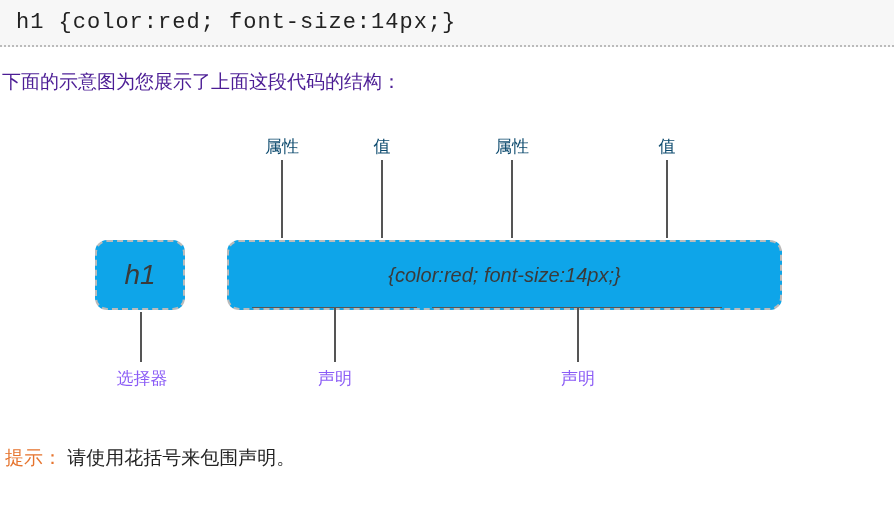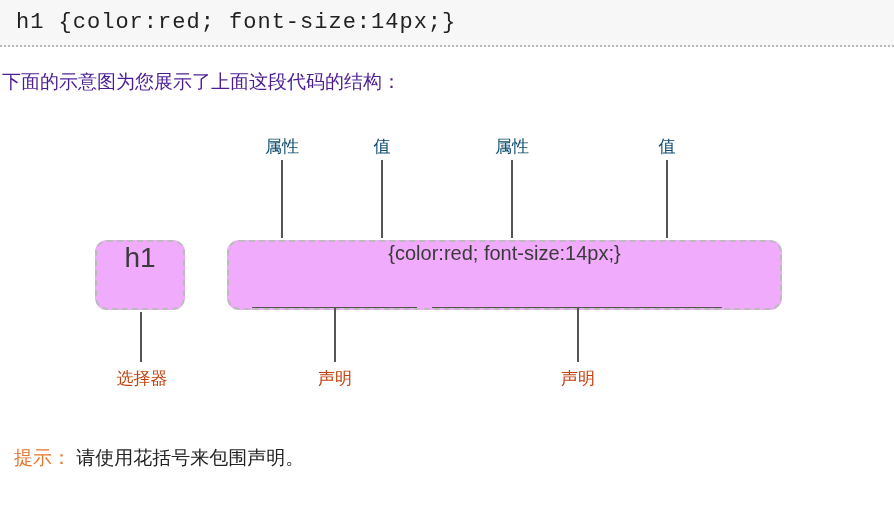--- a/index.html
+++ b/index.html
@@ -39,24 +39,25 @@
   }
   .tick {
     position: absolute;
     width: 2px;
     background: #555;
   }
   .dashed-box {
     position: absolute;
     border: 2px dashed #bbb;
     border-radius: 12px;
-    background: #f0abfc;
+    background: #0ea5e9;
     display: flex;
-    align-items: flex-start;
+    align-items: center;
     justify-content: center;
+    font-style: italic;
   }
   .selector-box {
     left: 38px;
     top: 105px;
     width: 90px;
     height: 70px;
     font-size: 28px;
     color: #3a3a3a;
     font-family: Verdana, sans-serif;
   }
@@ -81,26 +82,26 @@
     border-bottom: 1px solid #555;
   }
   .btick {
     position: absolute;
     width: 2px;
     background: #555;
   }
   .bot-label {
     position: absolute;
     font-size: 17px;
-    color: #c2410c;
+    color: #8b5cf6;
     text-align: center;
   }
   .tip {
     font-size: 19px;
-    padding: 10px 0 20px 14px;
+    padding: 10px 0 20px 5px;
   }
   .tip-label { color: #e6742e; }
   .tip-text { color: #222; }
 </style>
 </head>
 <body>
 
 <div class="code-box">h1 {color:red; font-size:14px;}</div>
 
 <div class="intro">下面的示意图为您展示了上面这段代码的结构：</div>

